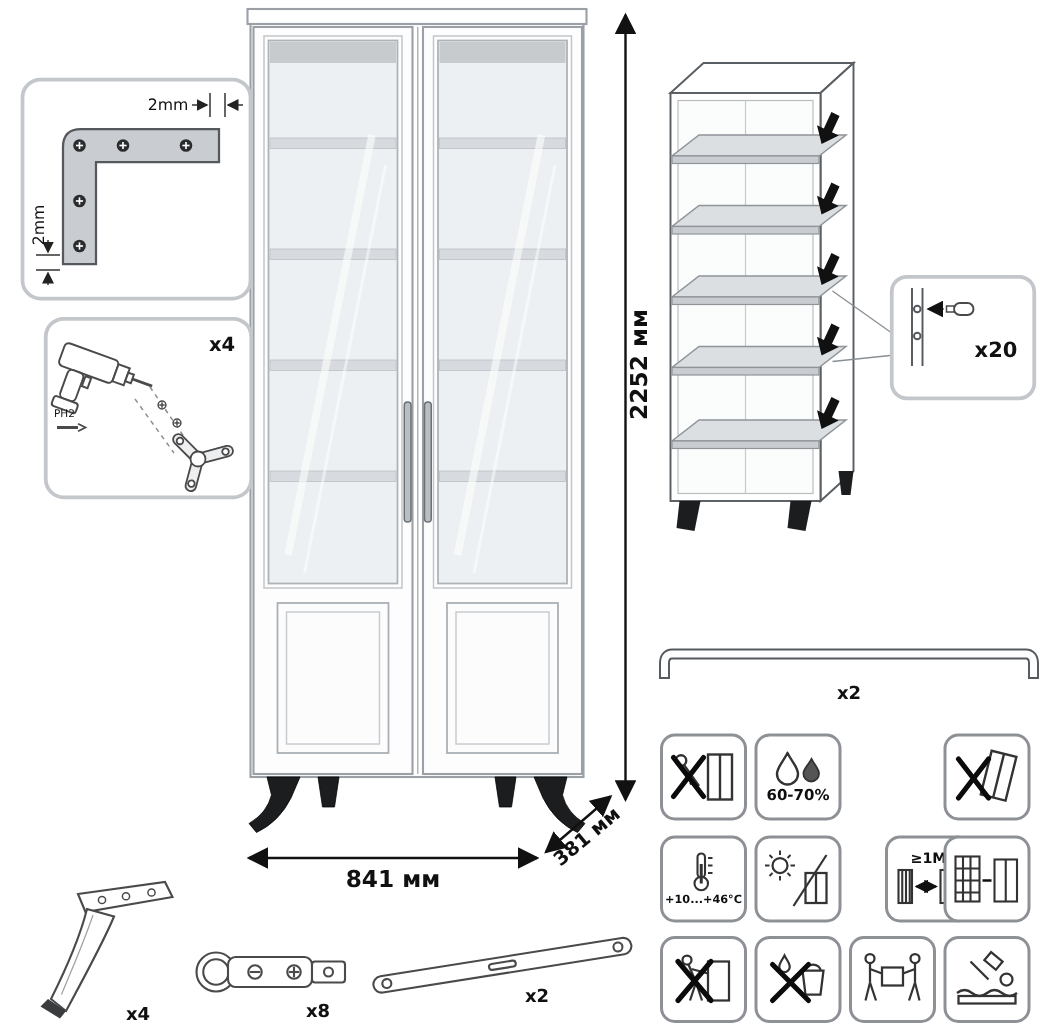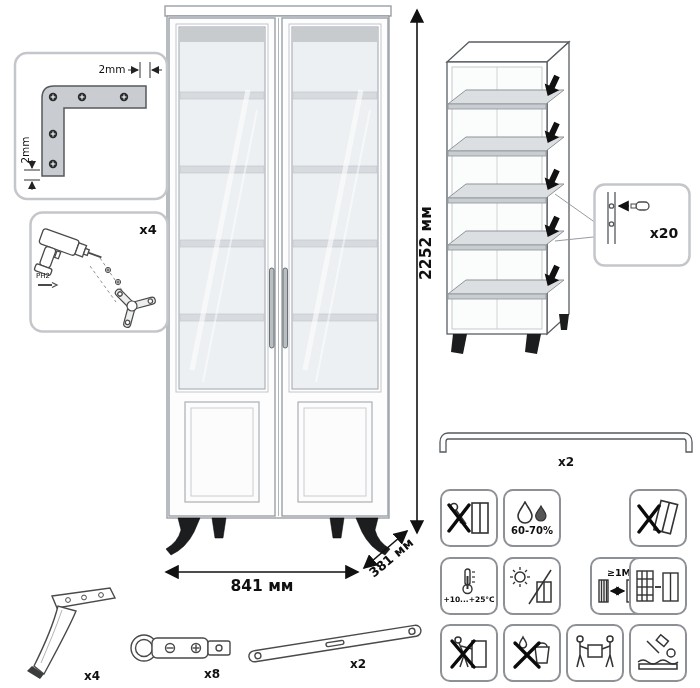--- a/index.html
+++ b/index.html
@@ -334,21 +334,21 @@
 
   <div class="icon-box" style="left:440px;top:557px">
     <svg width="40" height="27" viewBox="0 0 40 27">
       <rect x="16" y="1" width="5" height="16" rx="2.5" fill="none" stroke="#333" stroke-width="1.4"></rect>
       <circle cx="18.5" cy="21" r="4.5" fill="none" stroke="#333" stroke-width="1.4"></circle>
       <line x1="18.5" y1="8" x2="18.5" y2="21" stroke="#333" stroke-width="2"></line>
       <line x1="23" y1="4" x2="26" y2="4" stroke="#333" stroke-width="1.2"></line>
       <line x1="23" y1="9" x2="26" y2="9" stroke="#333" stroke-width="1.2"></line>
       <line x1="23" y1="14" x2="26" y2="14" stroke="#333" stroke-width="1.2"></line>
     </svg>
-    <span class="icon-label" style="font-size:7.5px">+10...+25°C</span>
+    <span class="icon-label" style="font-size:7.5px">+10...+46°C</span>
   </div>
 
   <div class="icon-box" style="left:503px;top:557px">
     <svg width="46" height="40" viewBox="0 0 46 40">
       <g stroke="#333" stroke-width="1.5" fill="none">
         <circle cx="11" cy="11" r="5"></circle>
         <g stroke-width="1.3">
           <line x1="11" y1="1" x2="11" y2="4"></line>
             <line x1="11" y1="18" x2="11" y2="21"></line>
           <line x1="1" y1="11" x2="4" y2="11"></line>

